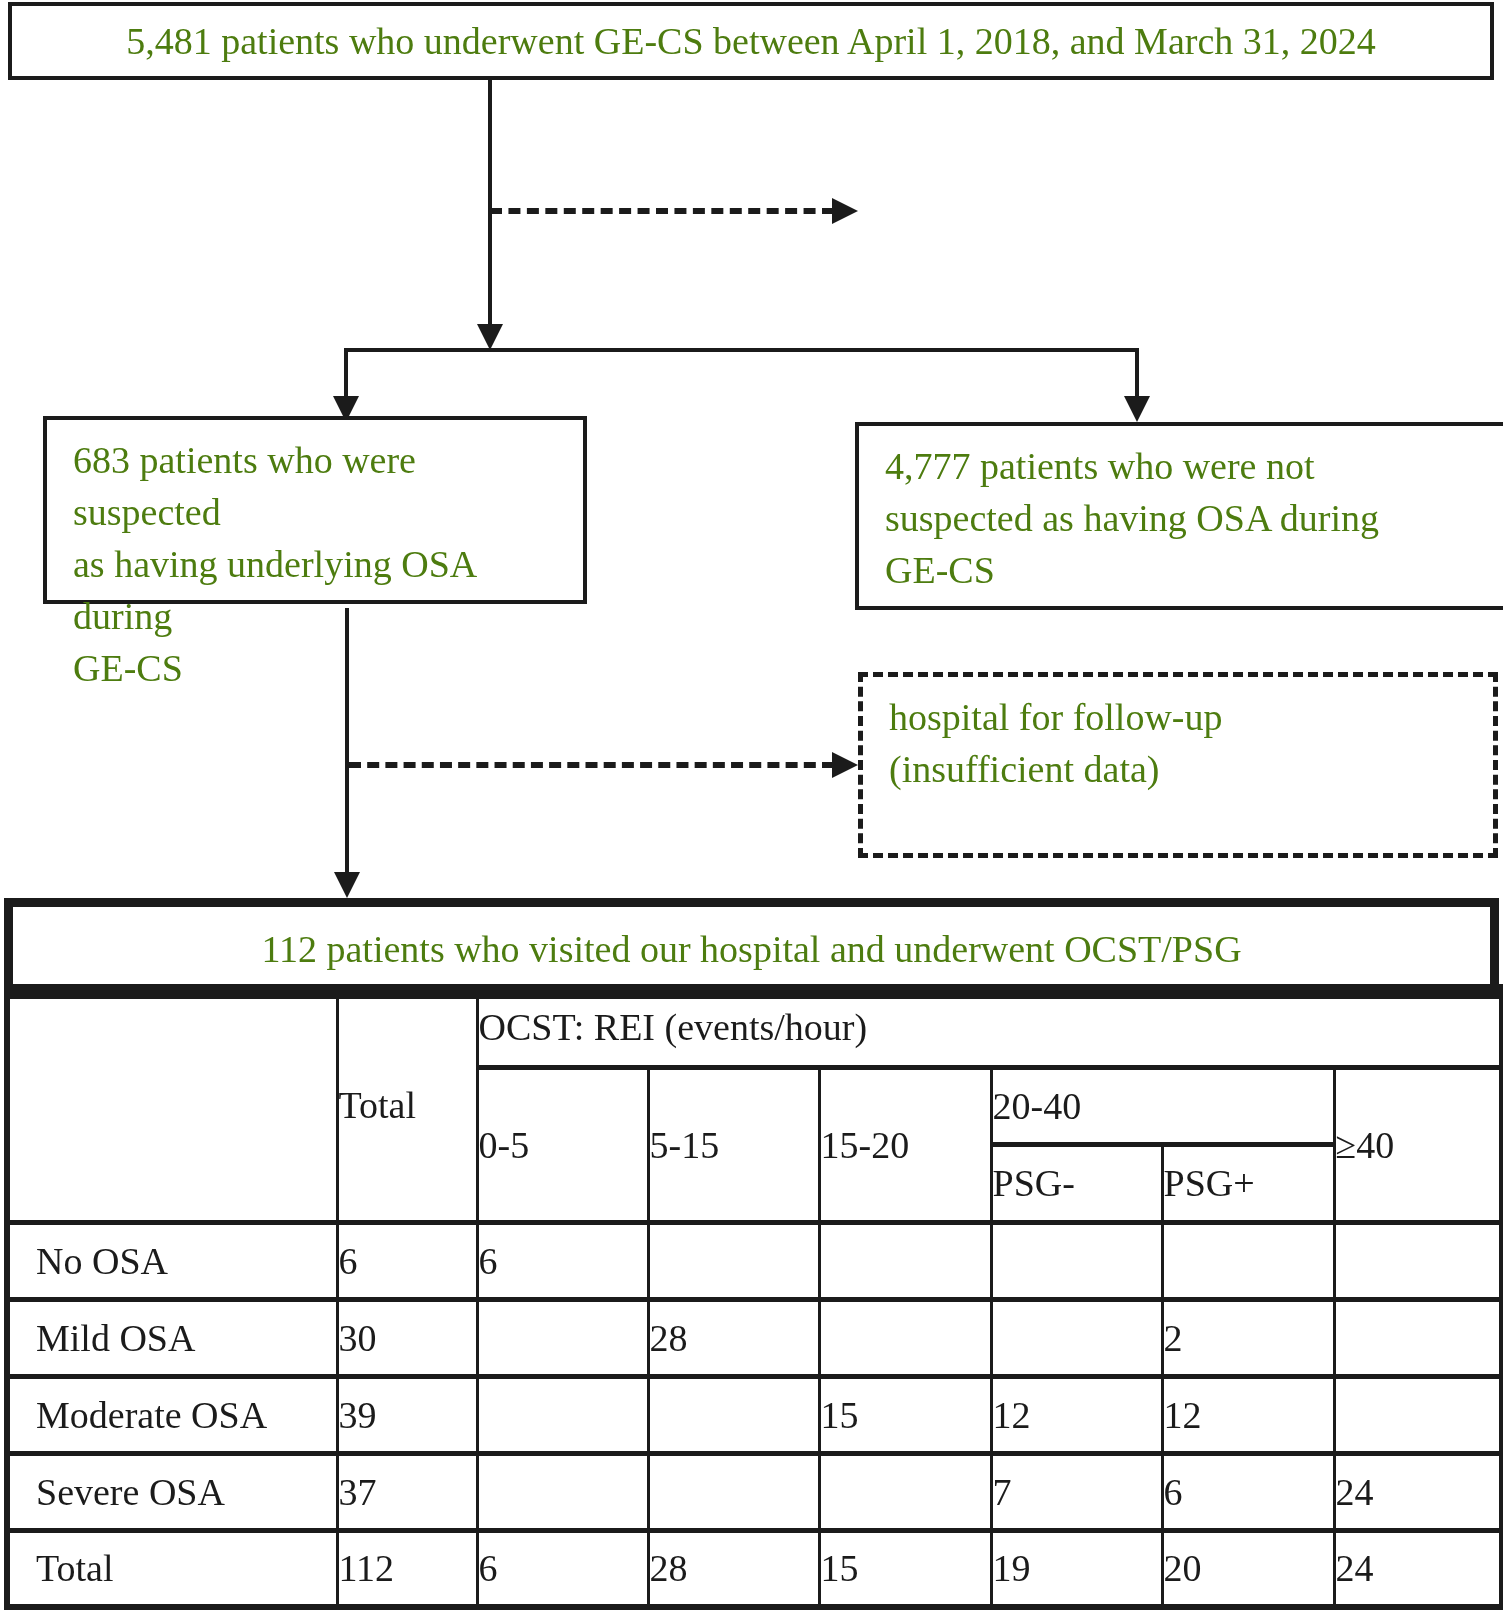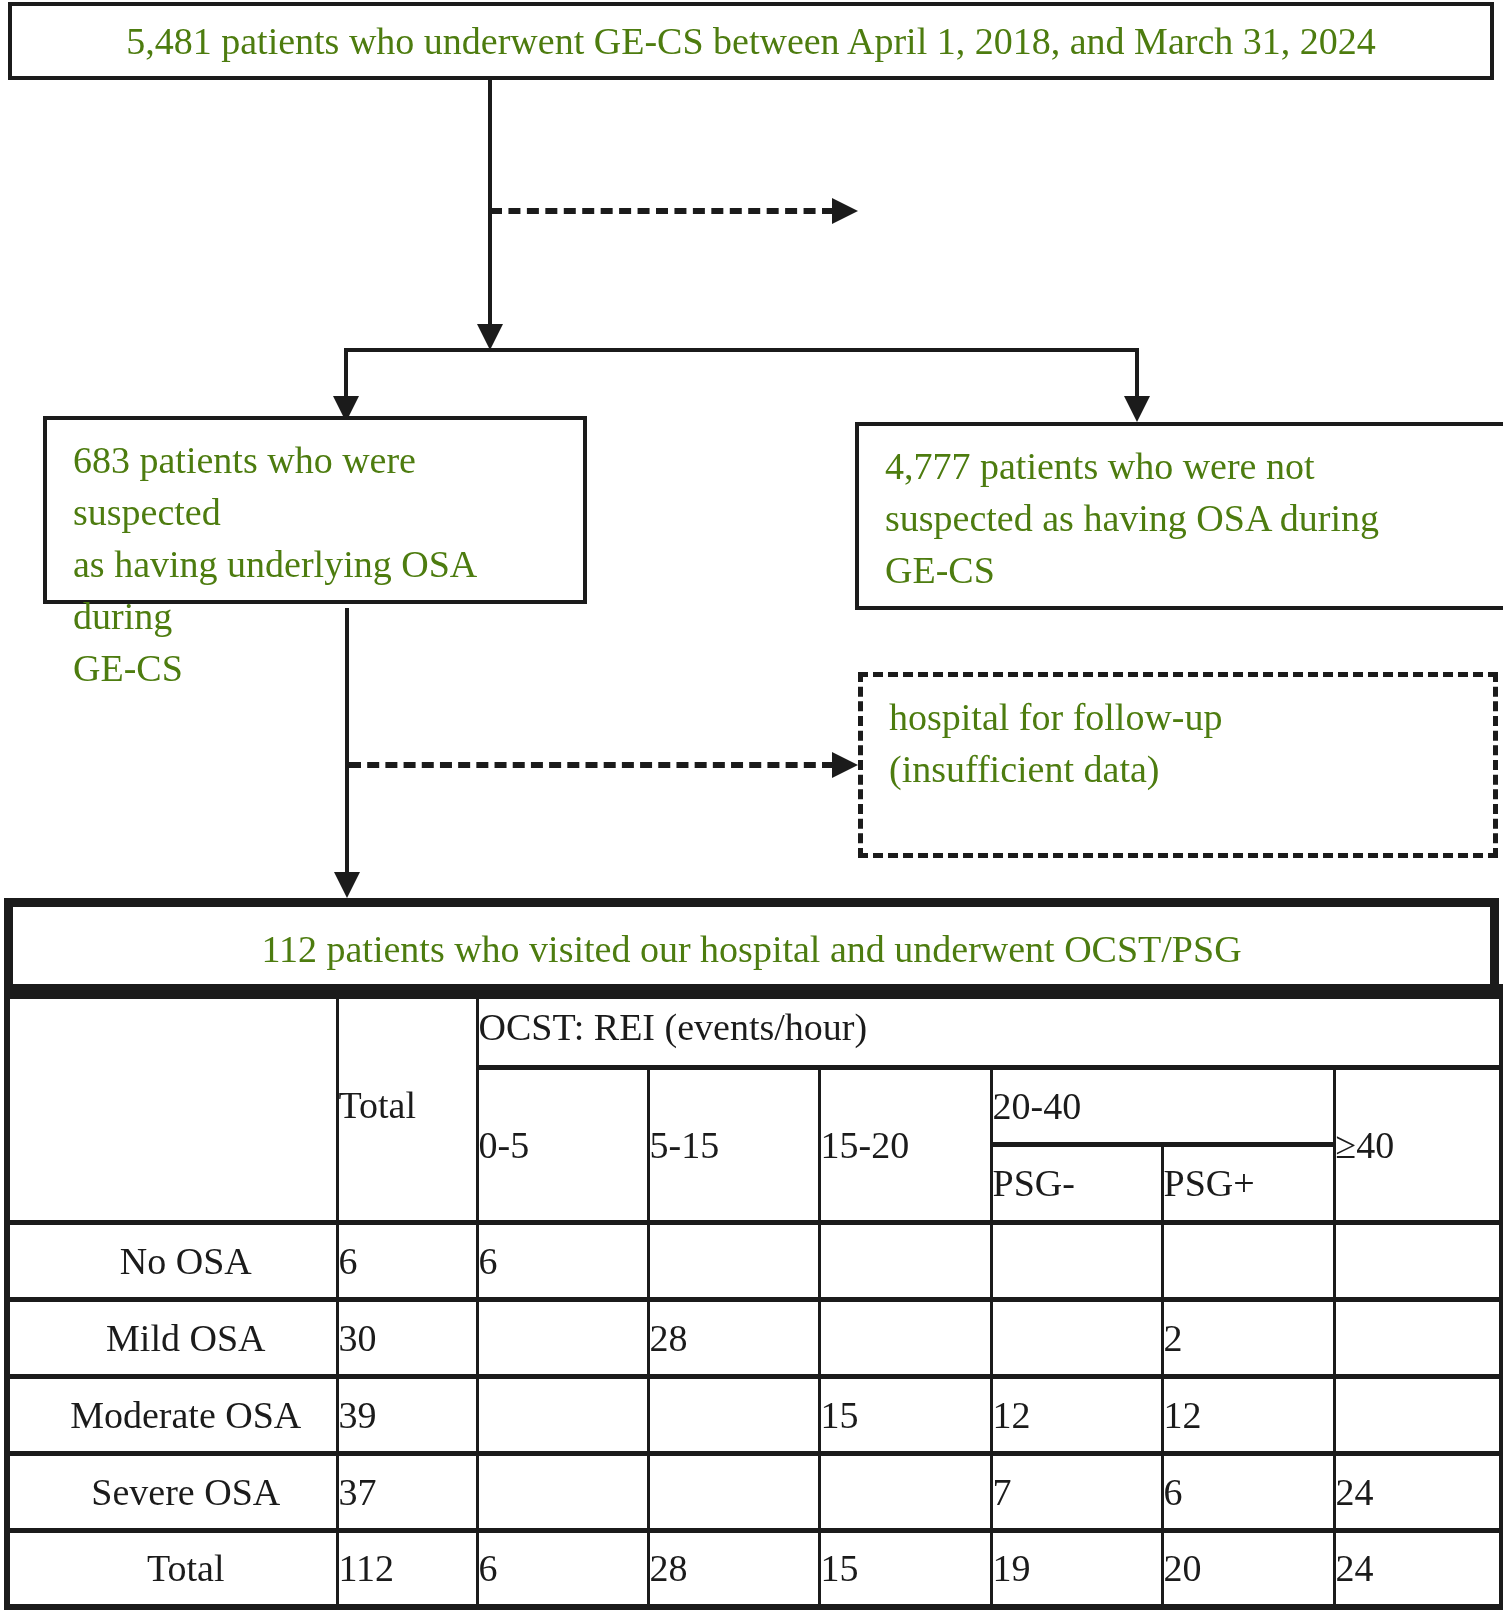--- a/index.html
+++ b/index.html
@@ -86,21 +86,21 @@
   }
   #osa-table td {
     border: 3px solid #1b1b1b;
     border-top-width: 5px;
     border-bottom-width: 5px;
     text-align: left;
     vertical-align: middle;
     overflow: hidden;
   }
   #osa-table { border: 6px solid #1b1b1b; }
-  #osa-table td.label-cell { text-align: center; padding-left: 26px; }
+  #osa-table td.label-cell { text-align: left; padding-left: 26px; }
   tr.rh1 { height: 80px; }
   tr.rh2 { height: 77px; }
   tr.rh3 { height: 78px; }
   tr.body-row { height: 77px; }
 </style>
 </head>
 <body>
 
 <div class="canvas">
 

